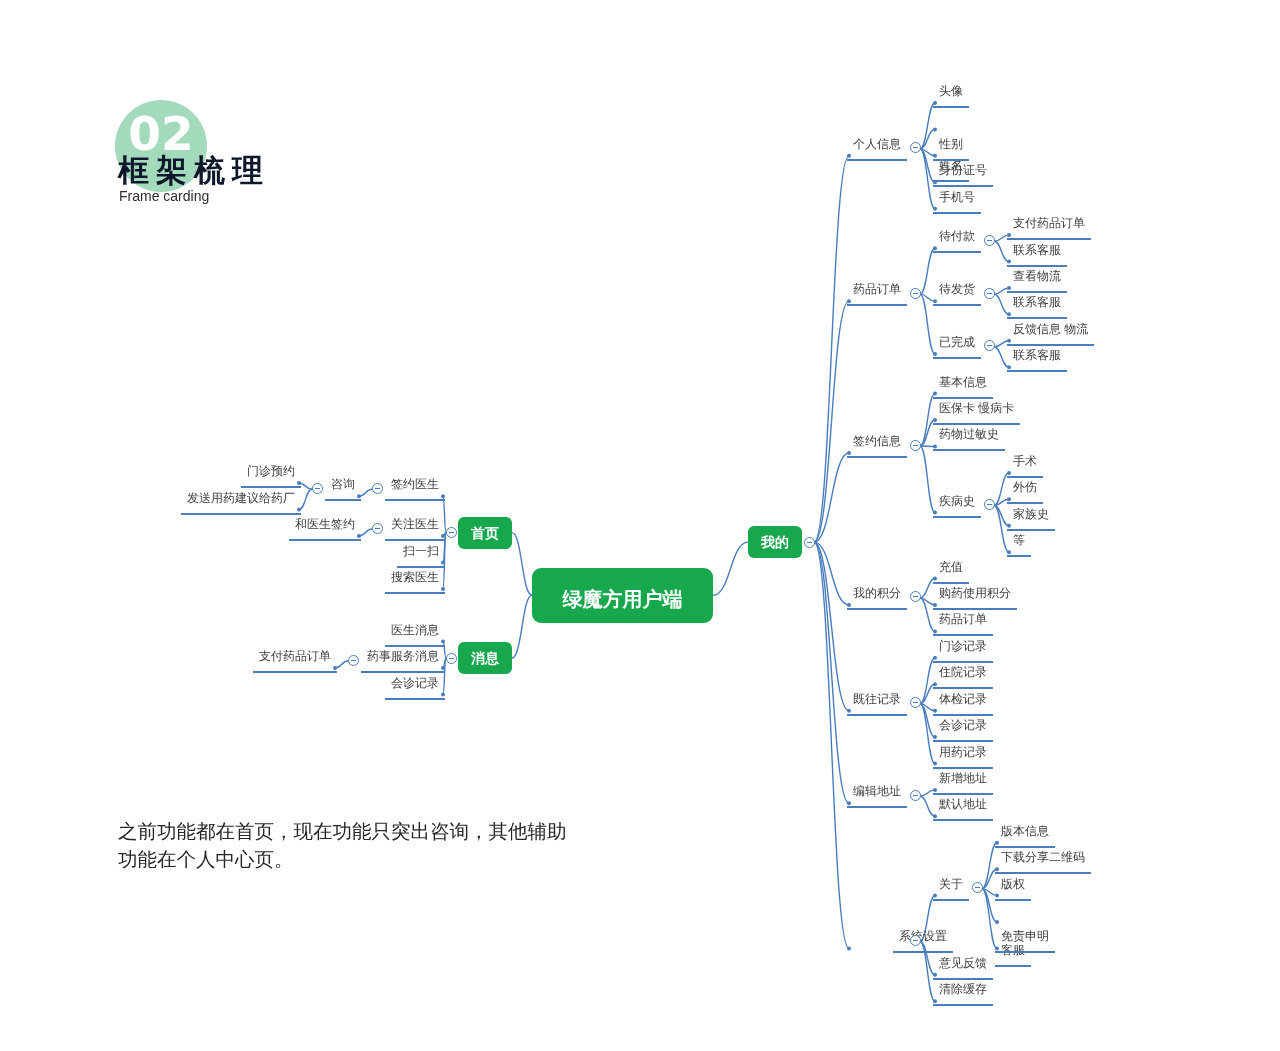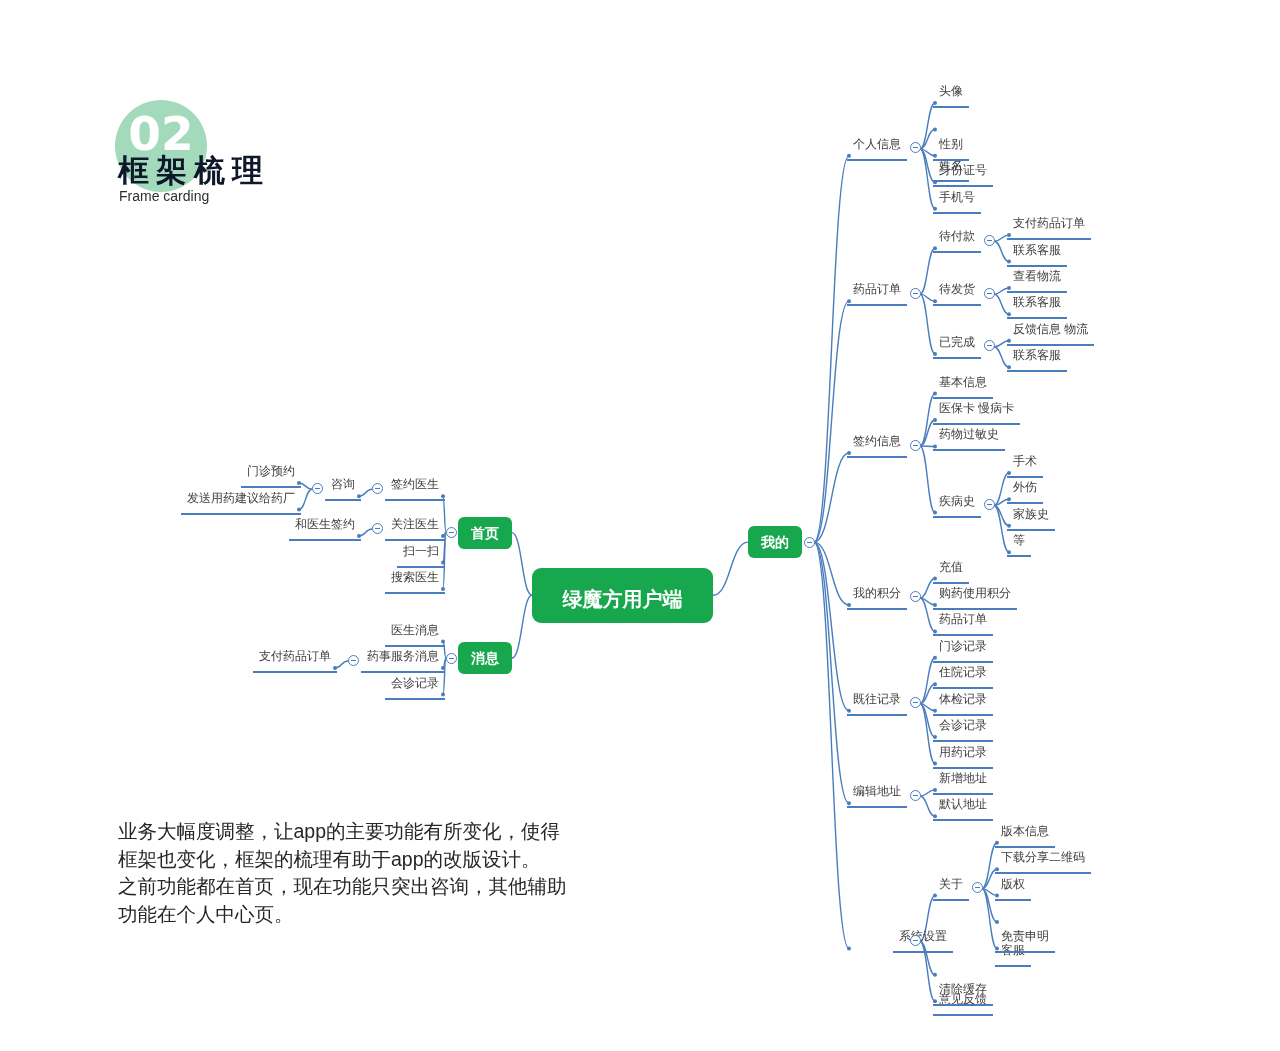--- a/index.html
+++ b/index.html
@@ -228,21 +228,21 @@
     <div class="topic" style="left: 847px; top: 784.13px;">编辑地址</div>
     <div class="topic" style="left: 933px; top: 770.92px;">新增地址</div>
     <div class="topic" style="left: 933px; top: 797.34px;">默认地址</div>
     <div class="topic" style="left: 847px; top: 929.44px; margin-left: 46px;">系统设置</div>
     <div class="topic" style="left: 933px; top: 876.6px;">关于</div>
     <div class="topic" style="left: 995px; top: 823.76px;">版本信息</div>
     <div class="topic" style="left: 995px; top: 850.18px;">下载分享二维码</div>
     <div class="topic" style="left: 995px; top: 876.6px;">版权</div>
     <div class="topic" style="left: 995px; top: 903.02px; margin-top: 40px;">客服</div>
     <div class="topic" style="left: 995px; top: 929.44px;">免责申明</div>
-    <div class="topic" style="left: 933px; top: 955.86px; margin-top: 36px;">意见反馈</div>
+    <div class="topic" style="left: 933px; top: 955.86px;">意见反馈</div>
     <div class="topic" style="left: 933px; top: 982.28px;">清除缓存</div>
     <div class="collapse" style="left: 445.5px; top: 527.125px;"></div>
     <div class="collapse" style="left: 371.5px; top: 482.75px;"></div>
     <div class="collapse" style="left: 311.5px; top: 482.75px;"></div>
     <div class="collapse" style="left: 371.5px; top: 522.5px;"></div>
     <div class="collapse" style="left: 445.5px; top: 652.5px;"></div>
     <div class="collapse" style="left: 347.5px; top: 654.5px;"></div>
     <div class="collapse" style="left: 803.5px; top: 536.64px;"></div>
     <div class="collapse" style="left: 909.5px; top: 142.34px;"></div>
     <div class="collapse" style="left: 909.5px; top: 287.65px;"></div>
@@ -252,15 +252,14 @@
     <div class="collapse" style="left: 909.5px; top: 439.565px;"></div>
     <div class="collapse" style="left: 983.5px; top: 499.01px;"></div>
     <div class="collapse" style="left: 909.5px; top: 591.48px;"></div>
     <div class="collapse" style="left: 909.5px; top: 697.16px;"></div>
     <div class="collapse" style="left: 909.5px; top: 789.63px;"></div>
     <div class="collapse" style="left: 909.5px; top: 934.94px;"></div>
     <div class="collapse" style="left: 971.5px; top: 882.1px;"></div>
   </div>
 
 <div class="note">
-  <p>业务大幅度调整，让app的主要功能有所变化，使得框架也变化，框架的梳理有助于app的改版设计。</p>
   <p>之前功能都在首页，现在功能只突出咨询，其他辅助功能在个人中心页。</p>
 </div>
 
 </body></html>

